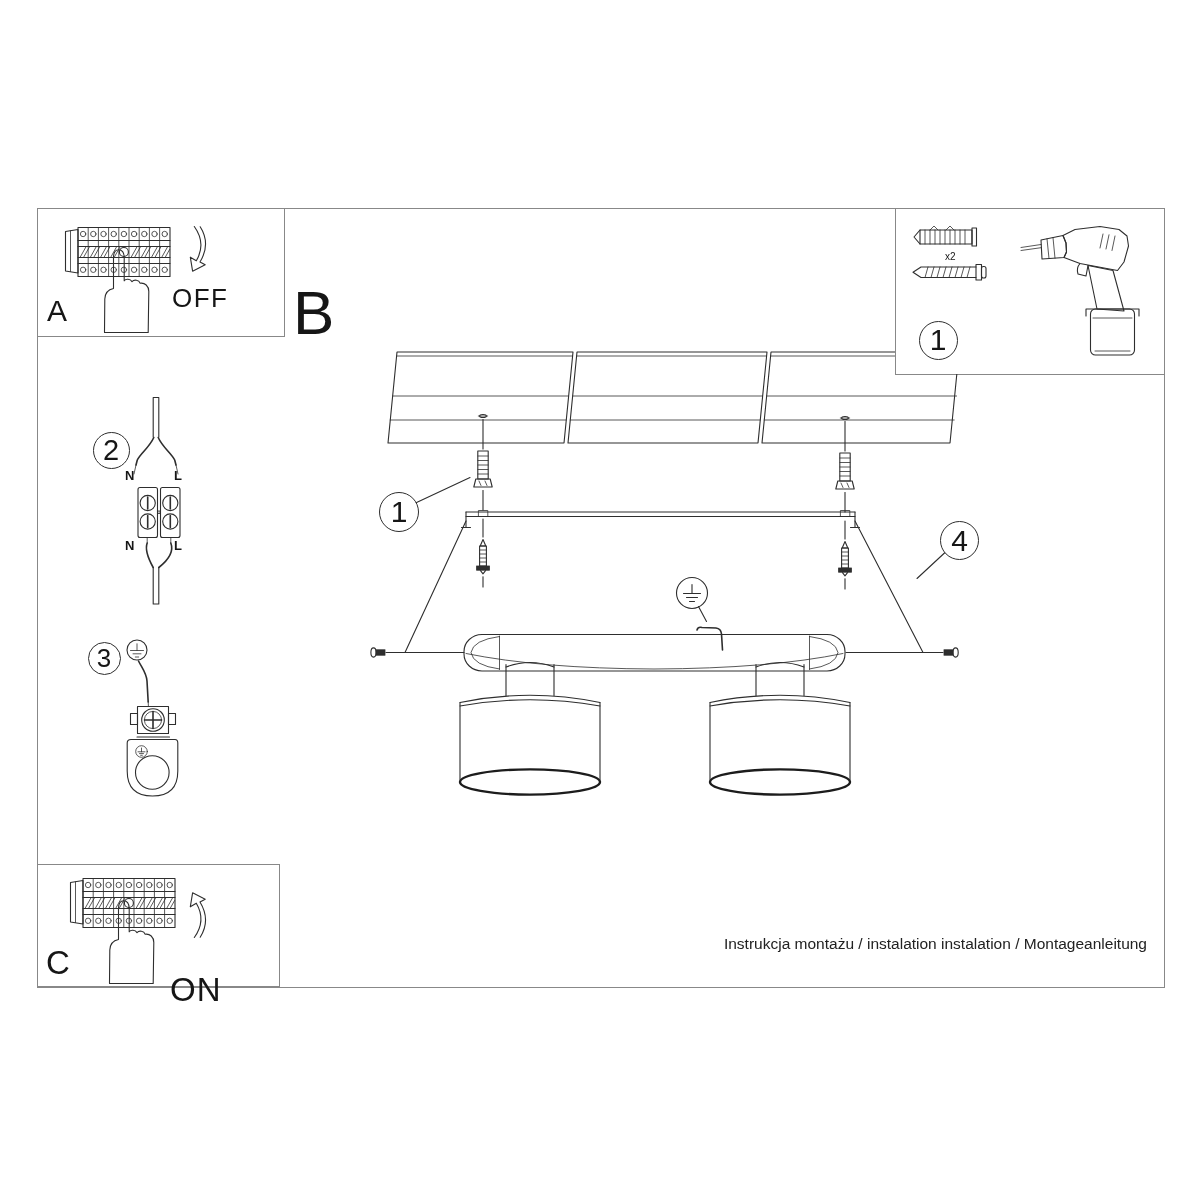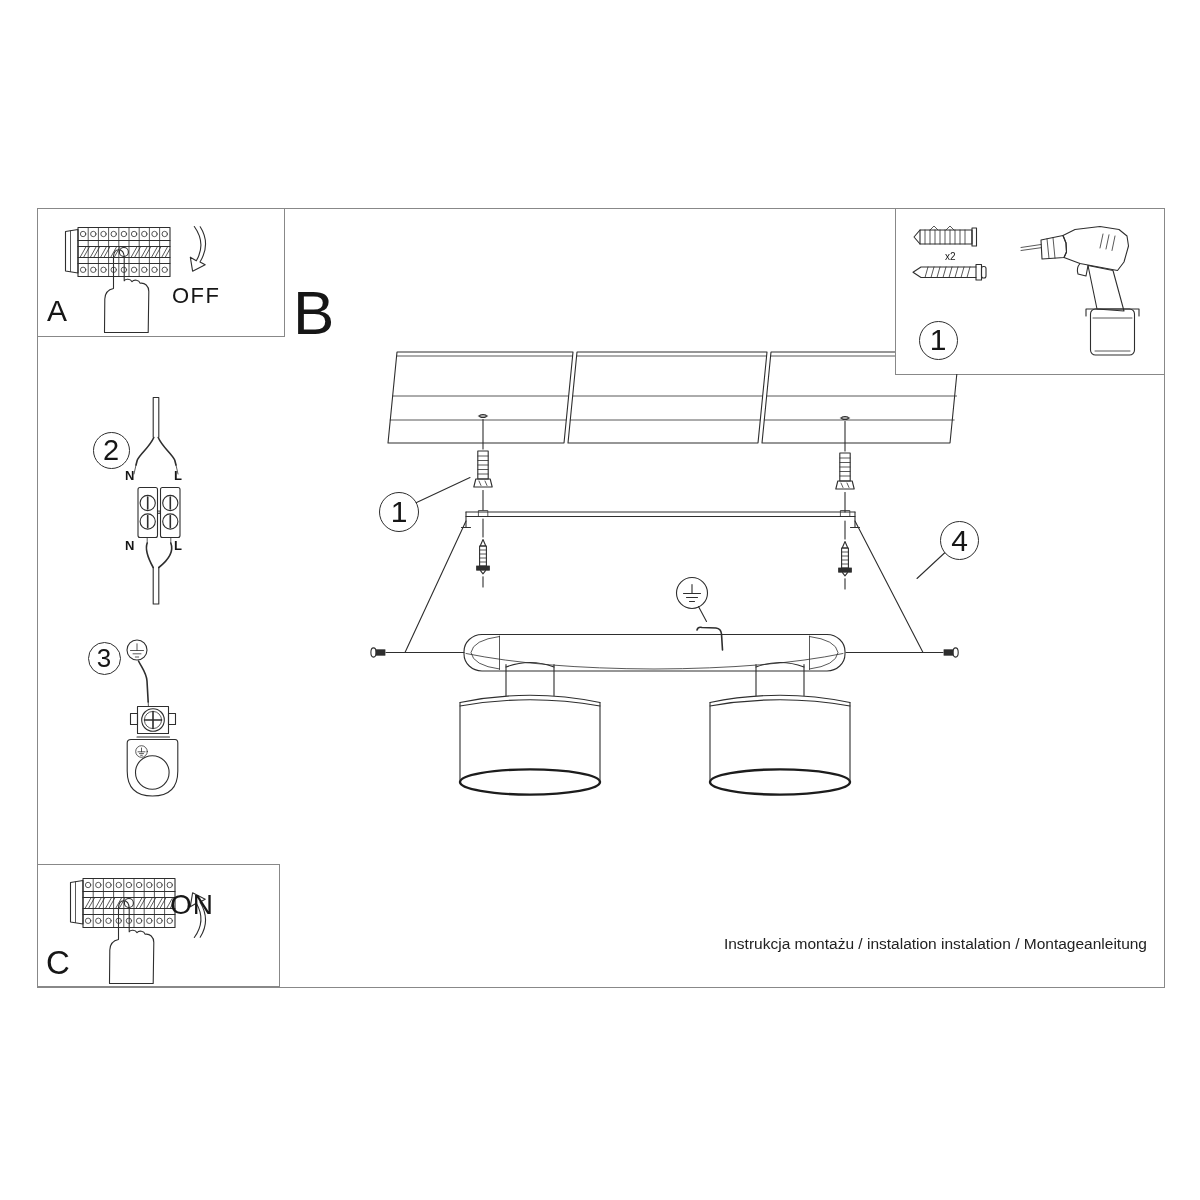--- a/index.html
+++ b/index.html
@@ -245,24 +245,24 @@
     </g>
     <g>
       <path class="ln" d="M131,739.5 L175,739.5 Q177.8,739.5 177.8,743 V771 Q177.8,796 152.5,796 Q127.2,796 127.2,771 V743 Q127.2,739.5 131,739.5 Z"></path>
       <circle class="t ln" cx="141.5" cy="751.5" r="5.8"></circle>
       <path class="t ln" d="M141.5,748 V751.8 M138,751.8 H145 M139.5,753.6 H143.5 M140.7,755.3 H142.3"></path>
       <circle class="ln" cx="152.3" cy="772.5" r="16.8"></circle>
     </g>
   </svg>
 
   <span class="txt" style="left:47px;top:294px;font-size:30px;">A</span>
-  <span class="txt" style="left:172px;top:283px;font-size:22px;letter-spacing:1.5px;">OFF</span>
+  <span class="txt" style="left:172px;top:283px;font-size:26px;letter-spacing:1.5px;">OFF</span>
   <span class="txt" style="left:293px;top:277px;font-size:62px;">B</span>
   <span class="txt" style="left:46px;top:944px;font-size:33px;">C</span>
-  <span class="txt" style="left:170px;top:889px;font-size:28px;letter-spacing:1px;">ON</span>
+  <span class="txt" style="left:170px;top:971px;font-size:33px;letter-spacing:1px;">ON</span>
   <span class="txt" style="left:945px;top:251px;font-size:10px;">x2</span>
 
   <span class="circle-badge" style="left:918.5px;top:320.5px;width:37px;height:37px;font-size:30px;">1</span>
   <span class="circle-badge" style="left:379px;top:492px;width:38px;height:38px;font-size:30px;">1</span>
   <span class="circle-badge" style="left:940px;top:521px;width:37px;height:37px;font-size:30px;">4</span>
   <span class="circle-badge" style="left:92.5px;top:431.5px;width:35px;height:35px;font-size:29px;">2</span>
   <span class="circle-badge" style="left:87.5px;top:641.5px;width:31px;height:31px;font-size:26px;">3</span>
 
   <span class="txt" style="left:125px;top:468px;font-size:13px;font-weight:700;">N</span>
   <span class="txt" style="left:174px;top:468px;font-size:13px;font-weight:700;">L</span>

